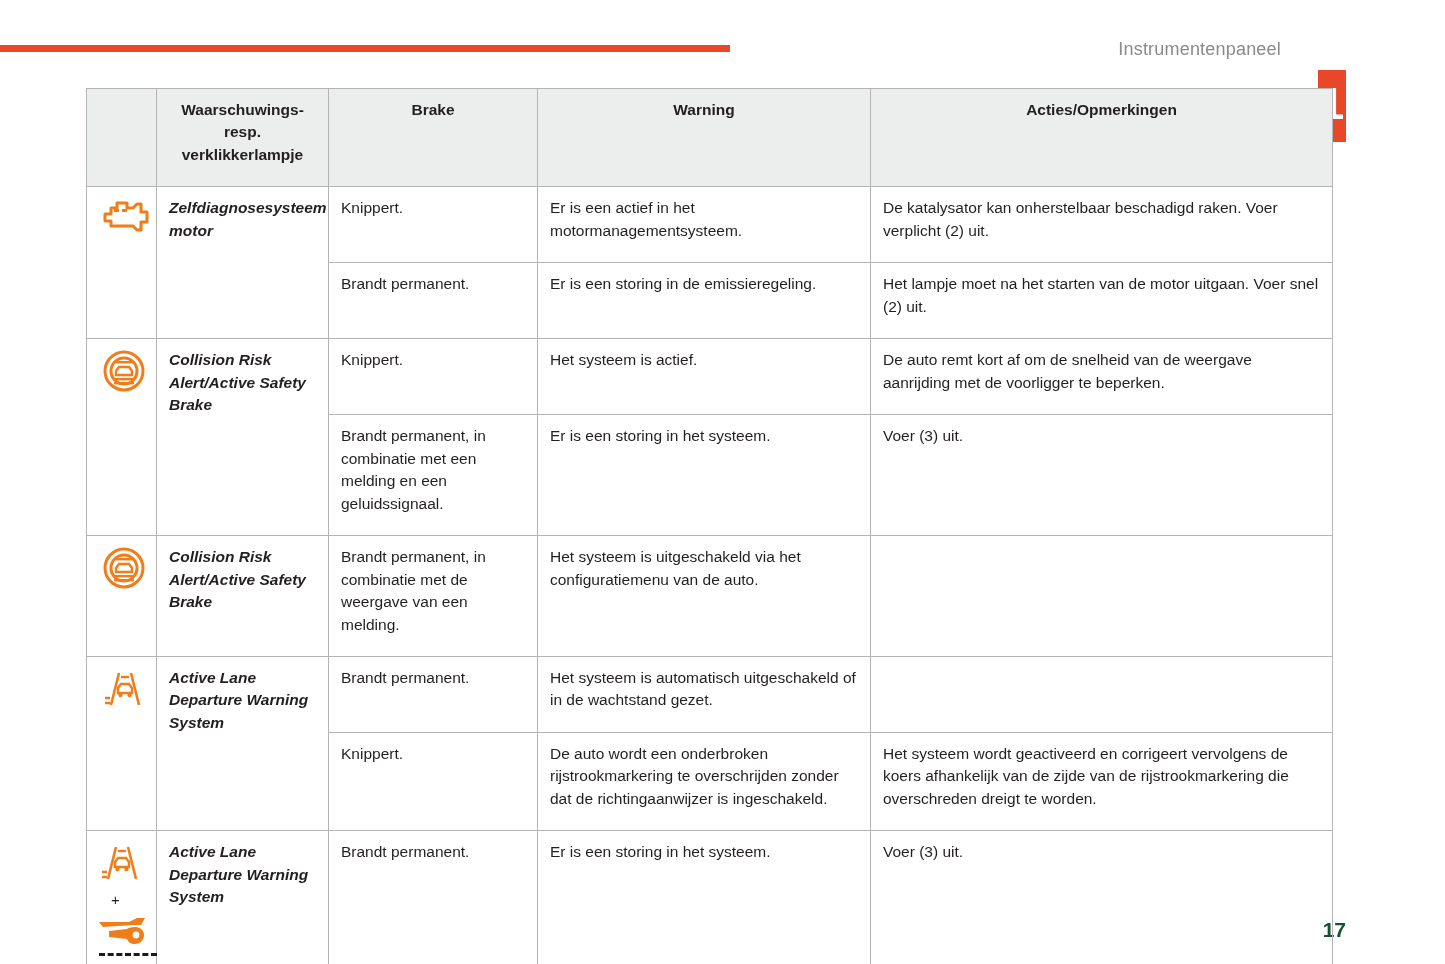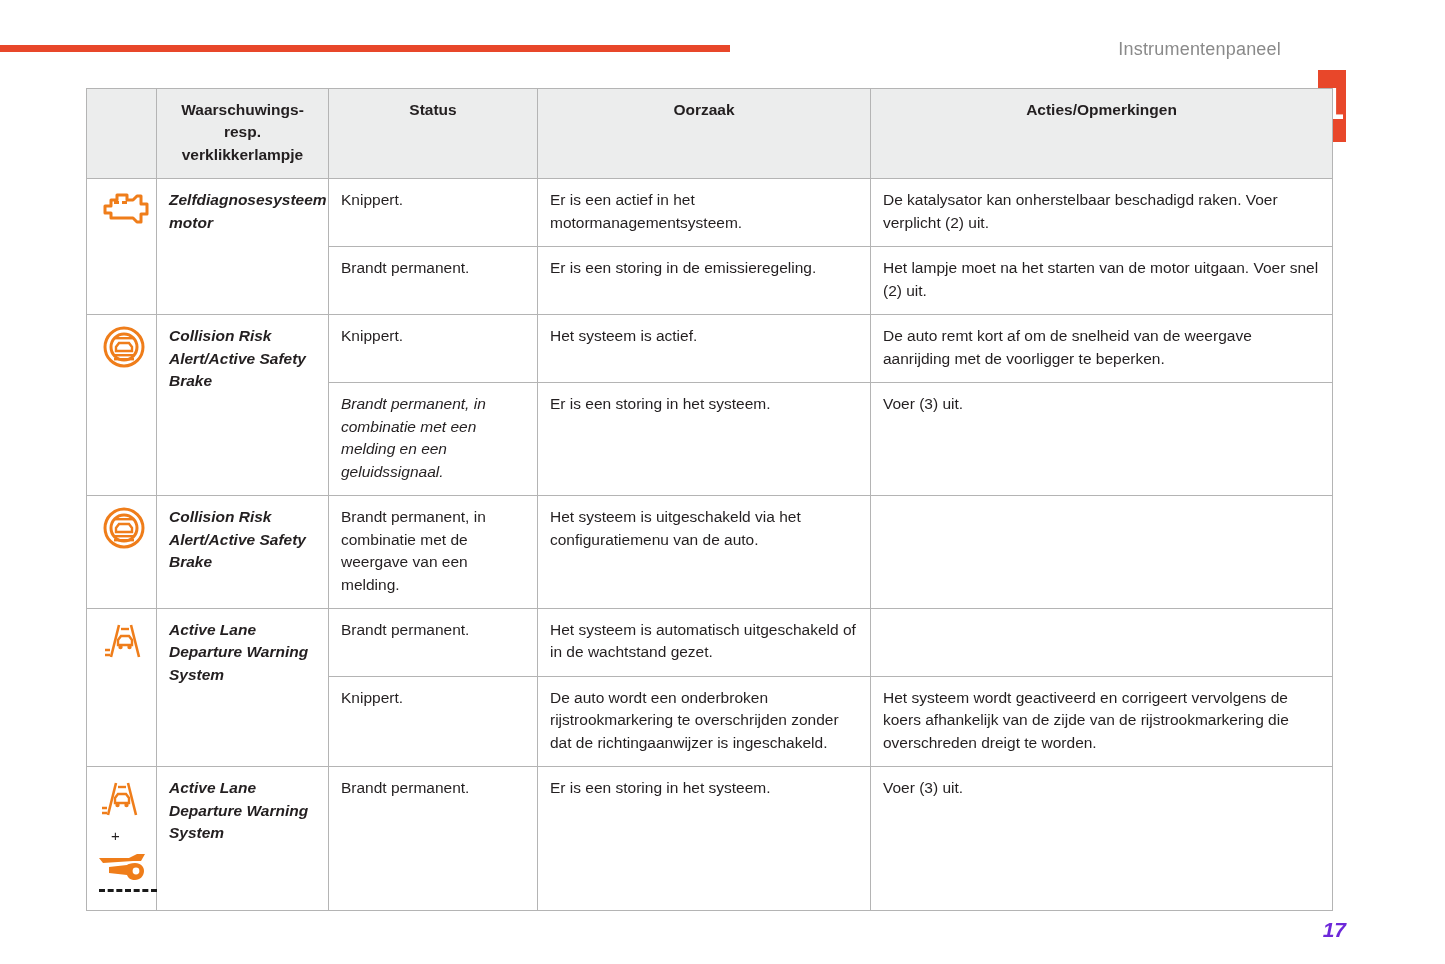--- a/index.html
+++ b/index.html
@@ -51,37 +51,36 @@
     line-height: 68px;
     text-align: center;
     font-family: "Liberation Sans", sans-serif;
   }
   .page-number {
     position: absolute;
     right: 50px;
     bottom: 22px;
     font-size: 21px;
     font-weight: bold;
-    color: #6d28d9;
-    font-style: italic;
+    color: #14532d;
   }
 
   
   table.warn {
     position: absolute;
     left: 86px;
     top: 88px;
     width: 1246px;
     border-collapse: collapse;
     table-layout: fixed;
   }
   table.warn th, table.warn td {
     border: 1px solid #b4b4b4;
     vertical-align: top;
-    padding: 10px 12px 12px 12px;
+    padding: 10px 12px 20px 12px;
     font-size: 15.5px;
     line-height: 1.45;
     margin-left: 20px;
   }
   thead th {
     background: #eceded;
     font-weight: bold;
     font-size: 16px;
     color: #231f20;
     padding-top: 12px;
@@ -103,21 +102,20 @@
     font-size: 16px;
     line-height: 1.5;
     font-style: italic;
   }
   td.lamp-cell.reg {
     font-weight: bold;
   }
   .small-status {
     font-size: 14px;
     line-height: 1.55;
-    font-style: italic;
   }
   
   .icon-wrap {
     display: inline-block;
     color: #ef7d1a;
   }
   svg { display: block; }
   .plus-sign {
     font-size: 15px;
     color: #231f20;
@@ -155,22 +153,22 @@
       <col class="col-icon">
       <col class="col-lamp">
       <col class="col-status">
       <col class="col-cause">
       <col class="col-actions">
     </colgroup>
     <thead>
       <tr>
         <th></th>
         <th>Waarschuwings- resp. verklikkerlampje</th>
-        <th>Status</th>
-        <th>Oorzaak</th>
+        <th>Brake</th>
+        <th>Warning</th>
         <th>Acties/Opmerkingen</th>
       </tr>
     </thead>
     <tbody>
 
       <tr>
         <td class="icon-cell" rowspan="2">
           <span class="icon-wrap">
             <svg width="54" height="40" viewBox="0 0 54 40" aria-hidden="true">
               <path d="M6 17 h6 v-6 h6 v-5 h10 v5 h6 l4 -4 h4 v8 h6 v10 h-6 v8 h-4 l-4 -4 h-22 v-5 h-6 z" fill="none" stroke="#ef7d1a" stroke-width="3" stroke-linejoin="round"></path>

